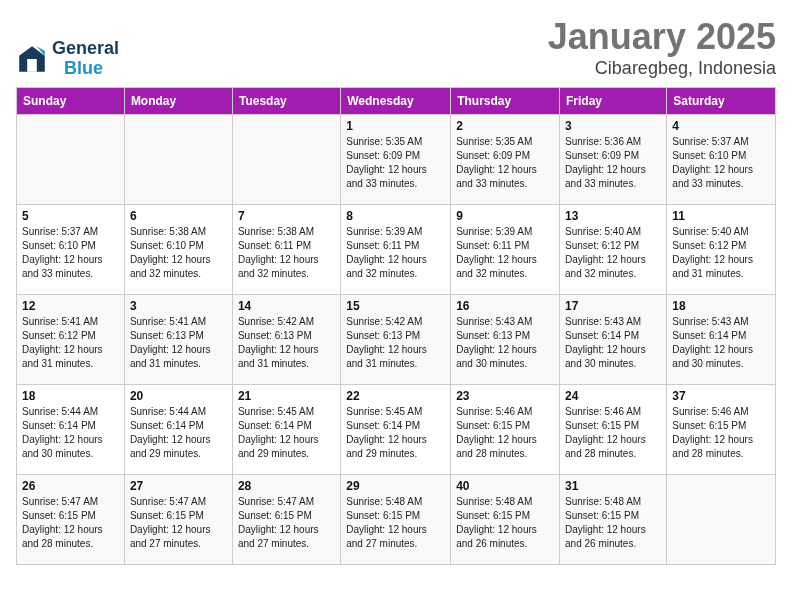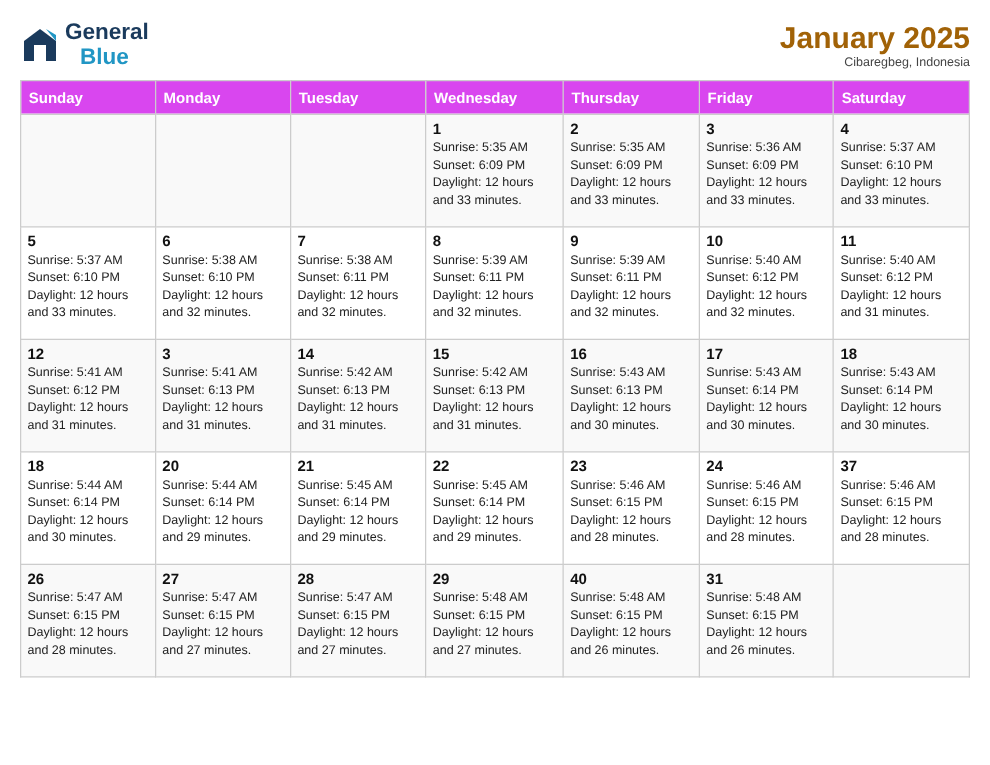--- a/index.html
+++ b/index.html
@@ -32,35 +32,35 @@
     }
     .logo-icon {
       width: 32px;
       height: 32px;
       margin-right: 4px;
     }
     .title-block {
       text-align: right;
     }
     .month-title {
-      font-size: 24px;
+      font-size: 36px;
       font-weight: bold;
-      color: #a16207;
+      color: #737373;
     }
     .location {
-      font-size: 10px;
+      font-size: 18px;
       color: #444;
     }
     table {
       width: 100%;
       border-collapse: collapse;
       font-size: 11px;
     }
     thead tr th {
-      background: #d946ef;
+      background: #a21caf;
       color: #fff;
       text-align: left;
       padding: 6px 6px;
       font-size: 12px;
       font-weight: bold;
       border: 1px solid #ccc;
     }
     tbody tr td {
       vertical-align: top;
       border: 1px solid #ccc;
@@ -185,21 +185,21 @@
 and 32 minutes.</div>
         </td>
         <td>
           <div class="day-num">9</div>
           <div class="day-info" style="white-space: pre-line;">Sunrise: 5:39 AM
 Sunset: 6:11 PM
 Daylight: 12 hours
 and 32 minutes.</div>
         </td>
         <td>
-          <div class="day-num">10</div>
+          <div class="day-num">13</div>
           <div class="day-info" style="white-space: pre-line;">Sunrise: 5:40 AM
 Sunset: 6:12 PM
 Daylight: 12 hours
 and 32 minutes.</div>
         </td>
         <td>
           <div class="day-num">11</div>
           <div class="day-info" style="white-space: pre-line;">Sunrise: 5:40 AM
 Sunset: 6:12 PM
 Daylight: 12 hours

